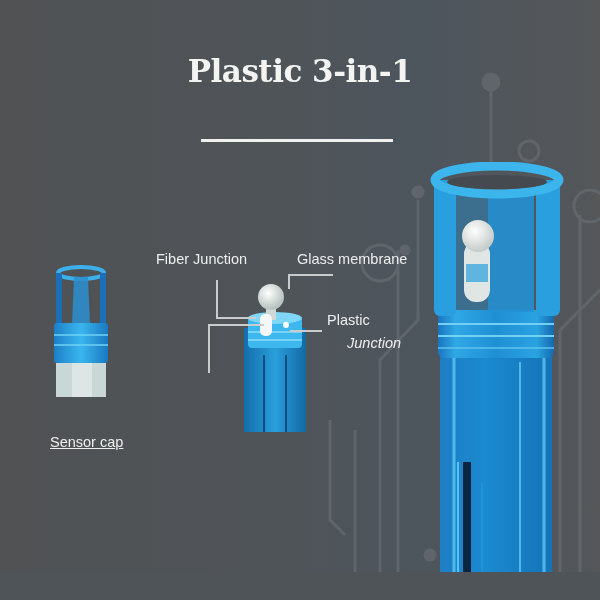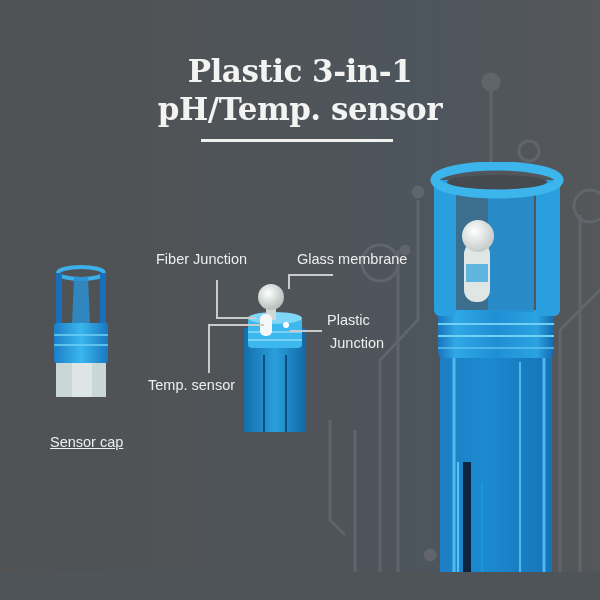--- a/index.html
+++ b/index.html
@@ -43,21 +43,20 @@
       <path d="M560 330 L600 290"></path>
       <path d="M560 330 L560 600"></path>
       <circle cx="405" cy="250" r="4" fill="#666b70"></circle>
       <path d="M355 430 L355 600"></path>
       <path d="M330 420 L330 520 L345 535"></path>
       <circle cx="430" cy="555" r="5" fill="#666b70"></circle>
     </g>
   </svg>
 
   <div class="title l1">Plastic 3-in-1</div>
-  <div class="title l2">pH/Temp. sensor</div>
   <div class="underline"></div>
 
   <svg style="position:absolute;left:50px;top:265px;" width="62" height="132" viewBox="0 0 62 132">
     <defs>
       <linearGradient id="capBlue" x1="0" x2="1">
         <stop offset="0" stop-color="#1c7fc8"></stop>
         <stop offset="0.5" stop-color="#3ab6ee"></stop>
         <stop offset="1" stop-color="#1a78c0"></stop>
       </linearGradient>
     </defs>
@@ -102,22 +101,21 @@
   <div class="leader" style="left:216px;top:317px;width:40px;height:2px;"></div>
   <div class="leader" style="left:208px;top:325px;width:2px;height:48px;"></div>
   <div class="leader" style="left:208px;top:324px;width:56px;height:2px;"></div>
   <div class="leader" style="left:288px;top:275px;width:2px;height:14px;"></div>
   <div class="leader" style="left:288px;top:274px;width:45px;height:2px;"></div>
   <div class="leader" style="left:290px;top:330px;width:32px;height:2px;"></div>
 
   <div class="label" style="left:297px;top:251px;">Glass membrane</div>
   <div class="label" style="left:156px;top:251px;">Fiber Junction</div>
   <div class="label" style="left:327px;top:312px;">Plastic</div>
-  <div class="label" style="left:330px;top:335px;">Junction</div>
-  <div class="label" style="left:148px;top:377px;">Temp. sensor</div>
+  <div class="label" style="left:347px;top:335px;font-style:italic;">Junction</div>
 
   <svg style="position:absolute;left:428px;top:162px;" width="140" height="438" viewBox="0 0 140 438">
     <defs>
       <linearGradient id="bigBlue" x1="0" x2="1">
         <stop offset="0" stop-color="#1a74bd"></stop>
         <stop offset="0.15" stop-color="#2fa8e6"></stop>
         <stop offset="0.5" stop-color="#1f8fd3"></stop>
         <stop offset="0.85" stop-color="#2aa3e2"></stop>
         <stop offset="1" stop-color="#1569ad"></stop>
       </linearGradient>

